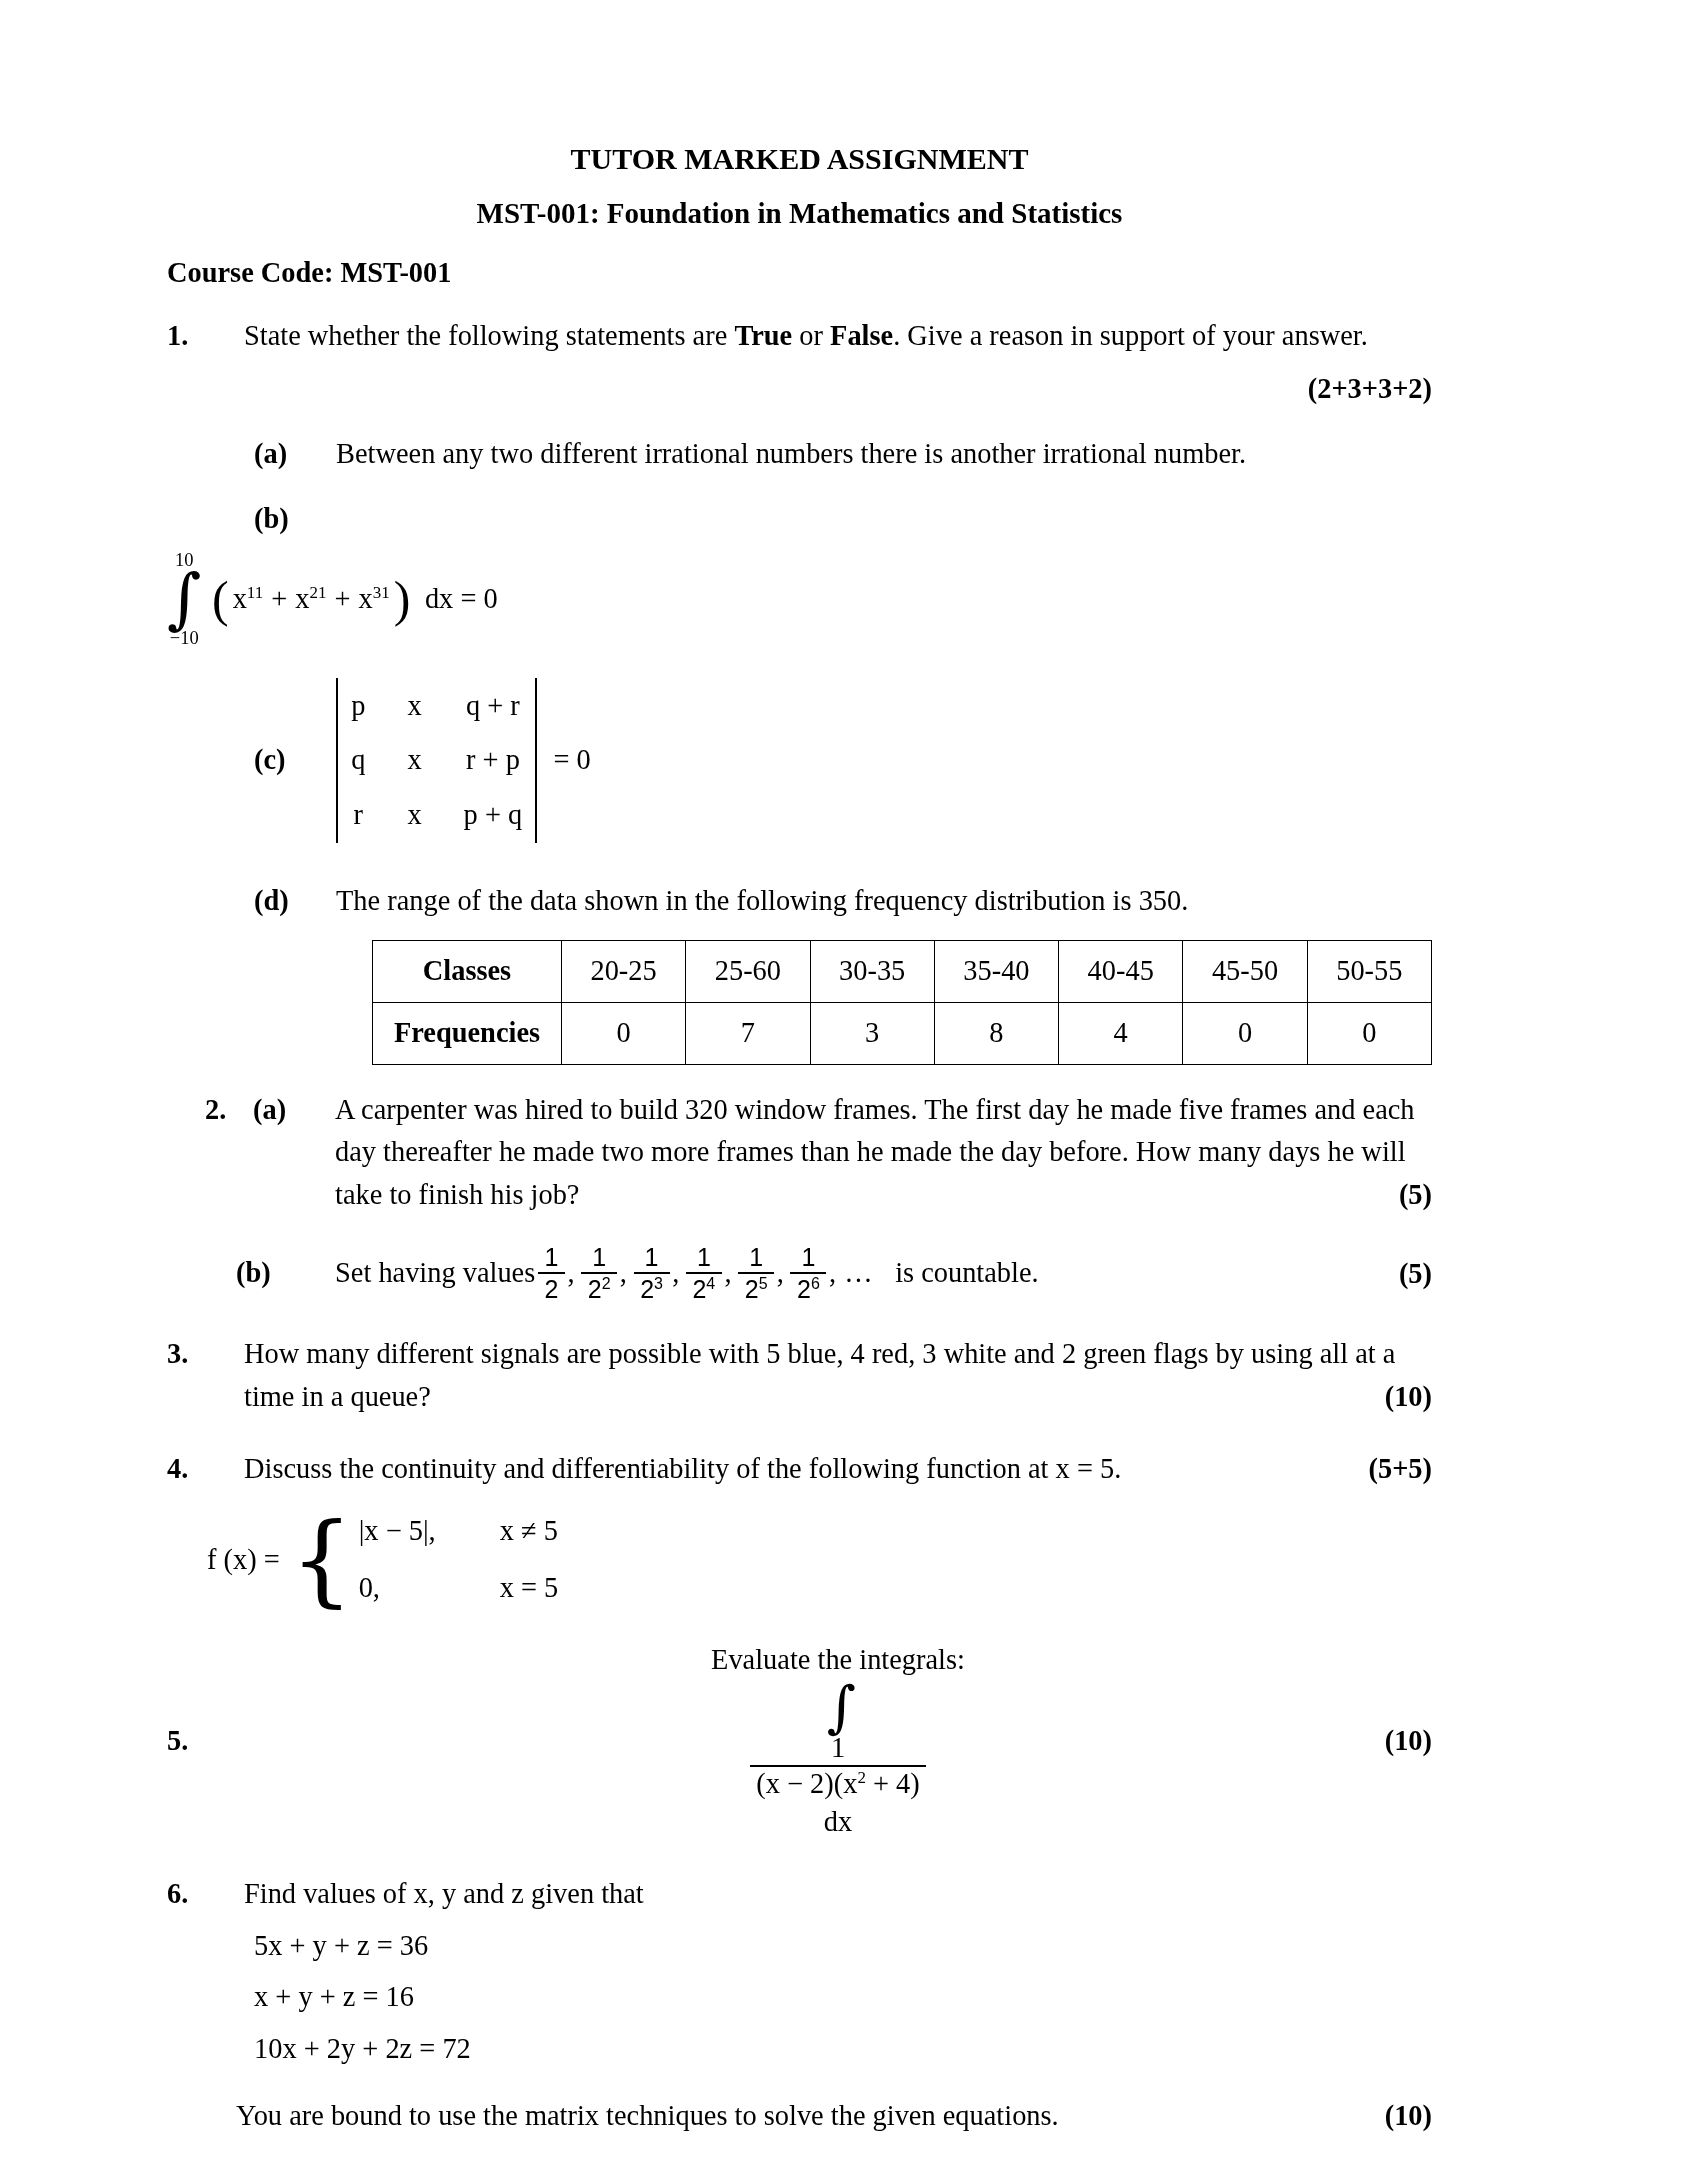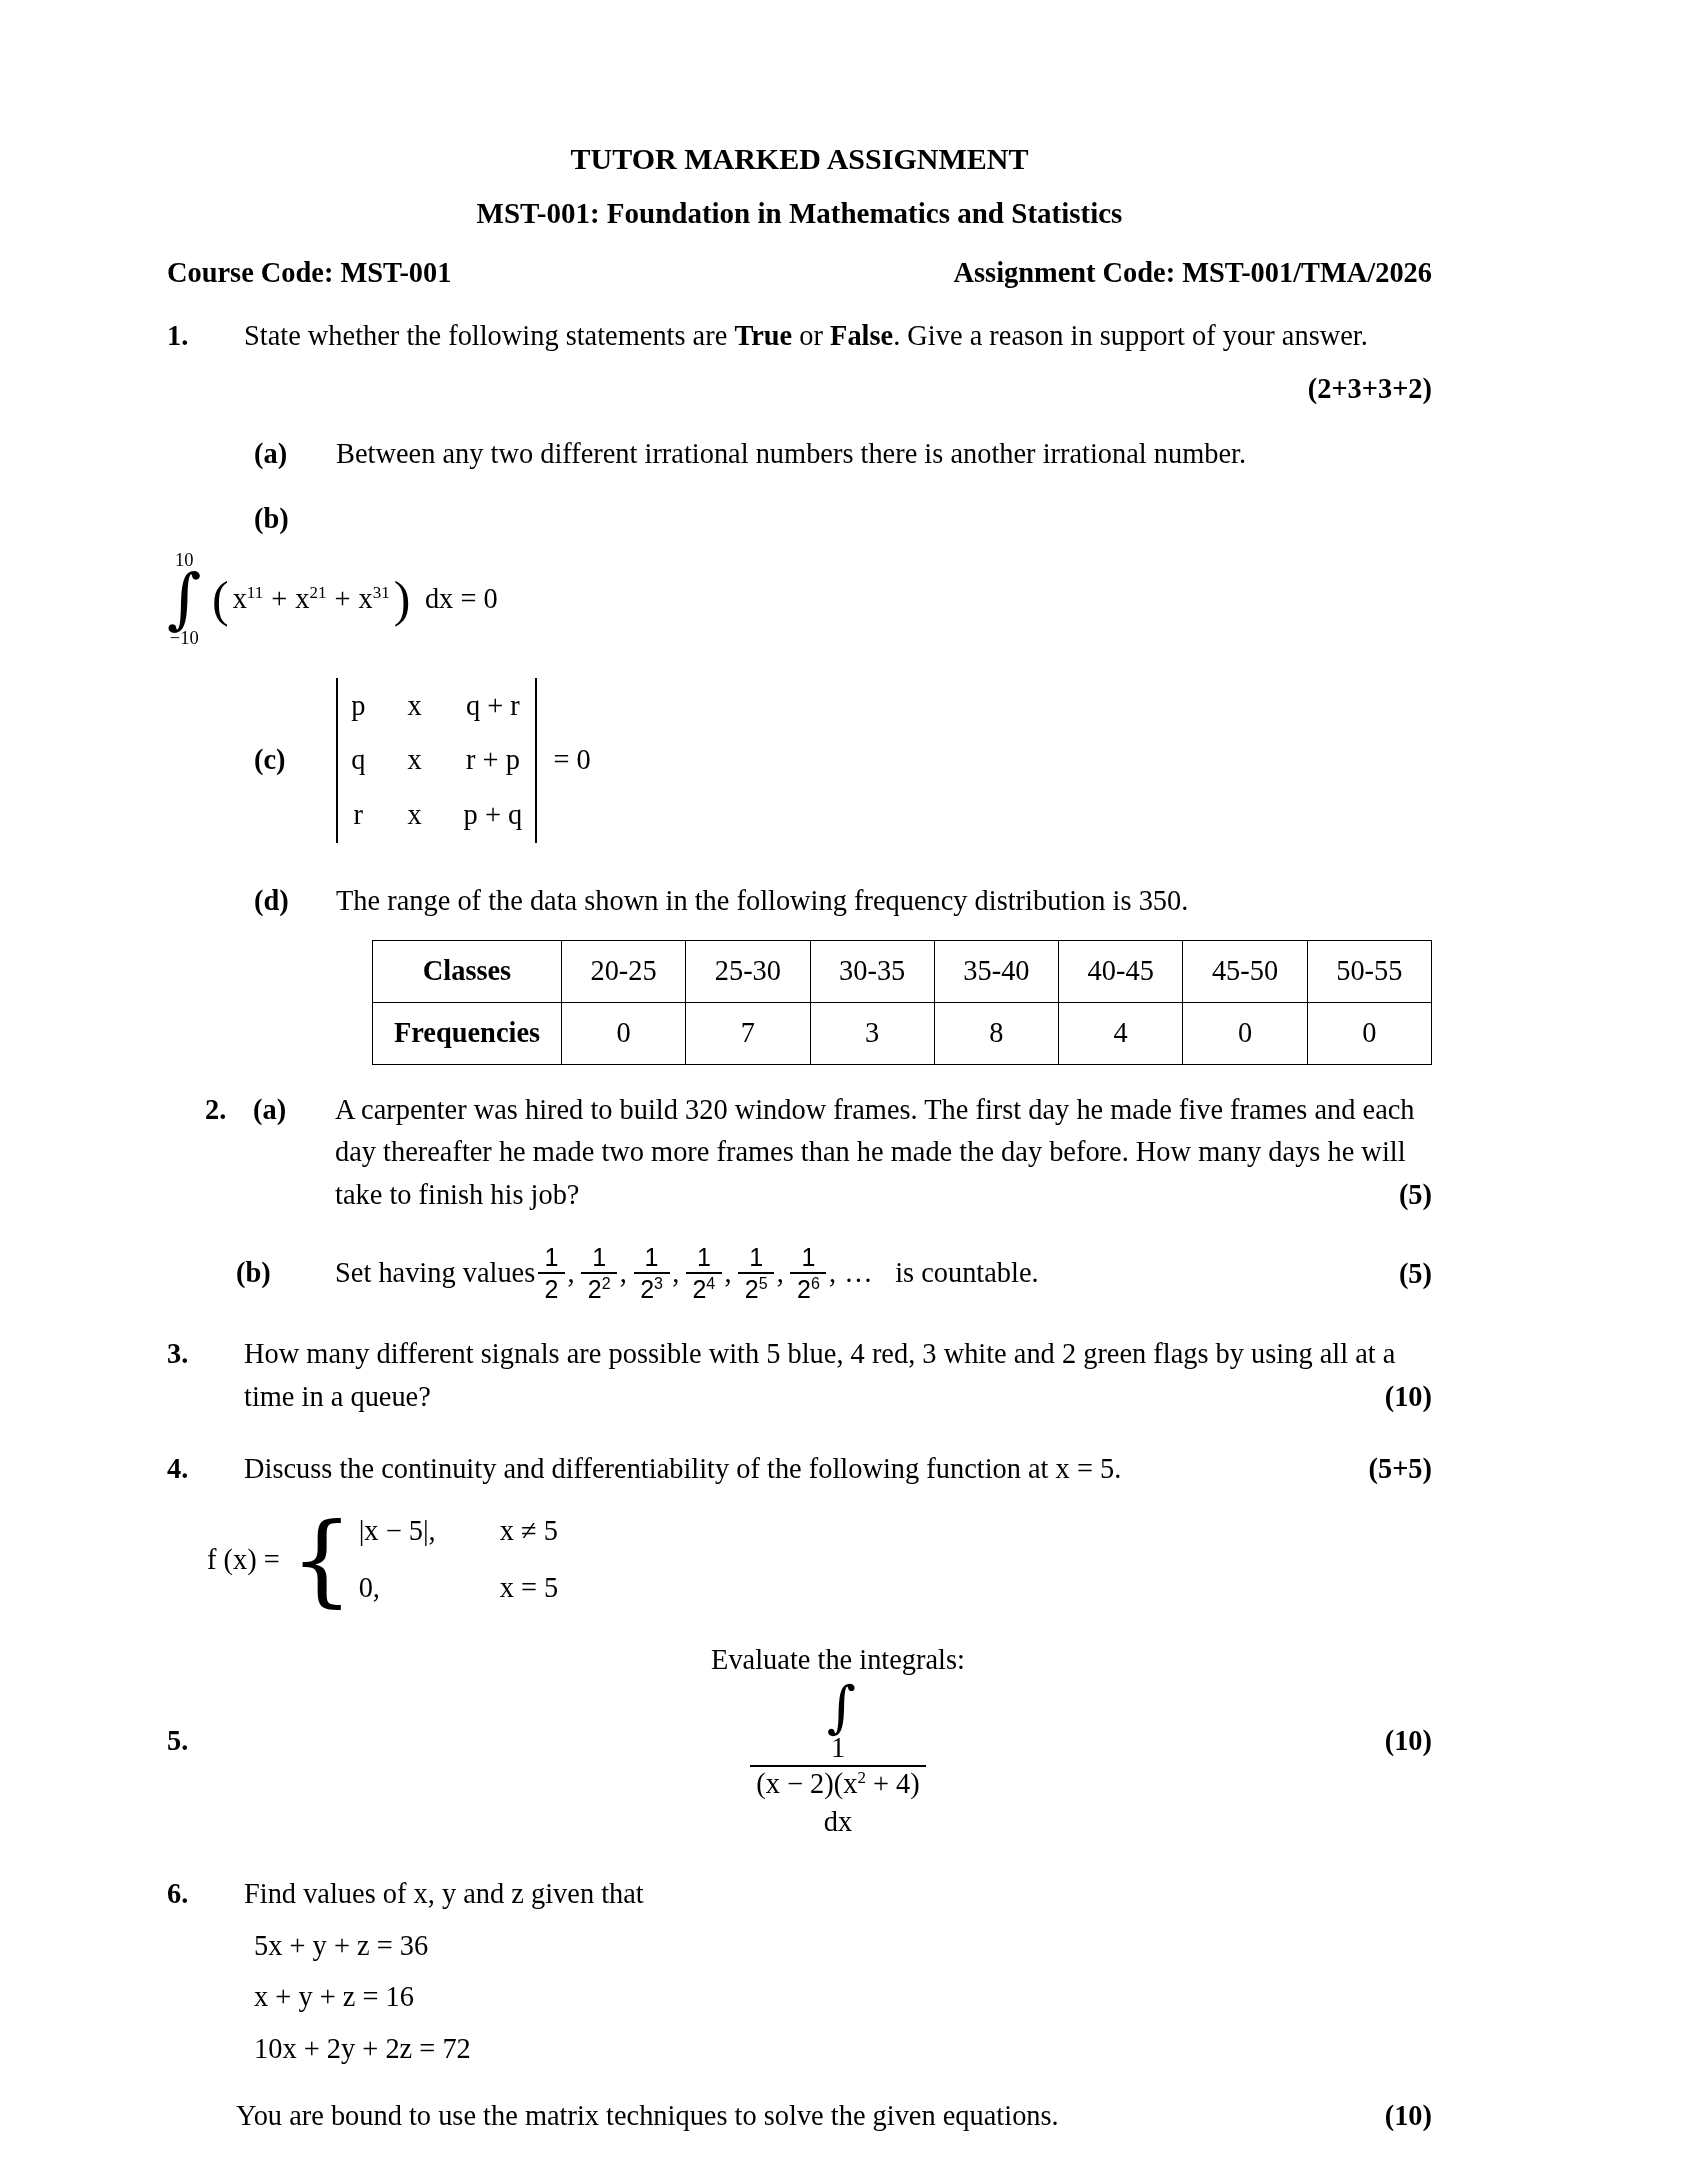--- a/index.html
+++ b/index.html
@@ -109,21 +109,20 @@
 </head>
 <body>
 
 <div class="page">
 
   <div class="title bold center">TUTOR MARKED ASSIGNMENT</div>
   <div class="subtitle bold center">MST-001: Foundation in Mathematics and Statistics</div>
 
   <div class="header-row">
     <span class="bold">Course Code: MST-001</span>
-    <span class="bold">Assignment Code: MST-001/TMA/2026</span>
   </div>
 
 
   <div class="q mt-30">
     <span class="q-num">1.</span>
     <div class="q-body"><span>State whether the following statements are </span><span class="bold">True</span><span> or </span><span class="bold">False</span><span>. Give a reason in support of your answer.</span></div>
   </div>
   <div class="marks-line">(2+3+3+2)</div>
 
   <div class="sub mt-34">
@@ -169,21 +168,21 @@
   <div class="sub q1d">
     <span class="sub-label">(d)</span>
     <span class="sub-text">The range of the data shown in the following frequency distribution is 350.</span>
   </div>
 
   <table class="freq-table">
     <tbody>
         <tr>
       <td>Classes</td>
       <td>20-25</td>
-      <td>25-30</td>
+      <td>25-60</td>
       <td>30-35</td>
       <td>35-40</td>
       <td>40-45</td>
       <td>45-50</td>
       <td>50-55</td>
     </tr>
     <tr>
       <td>Frequencies</td>
       <td>0</td>
       <td>7</td>

